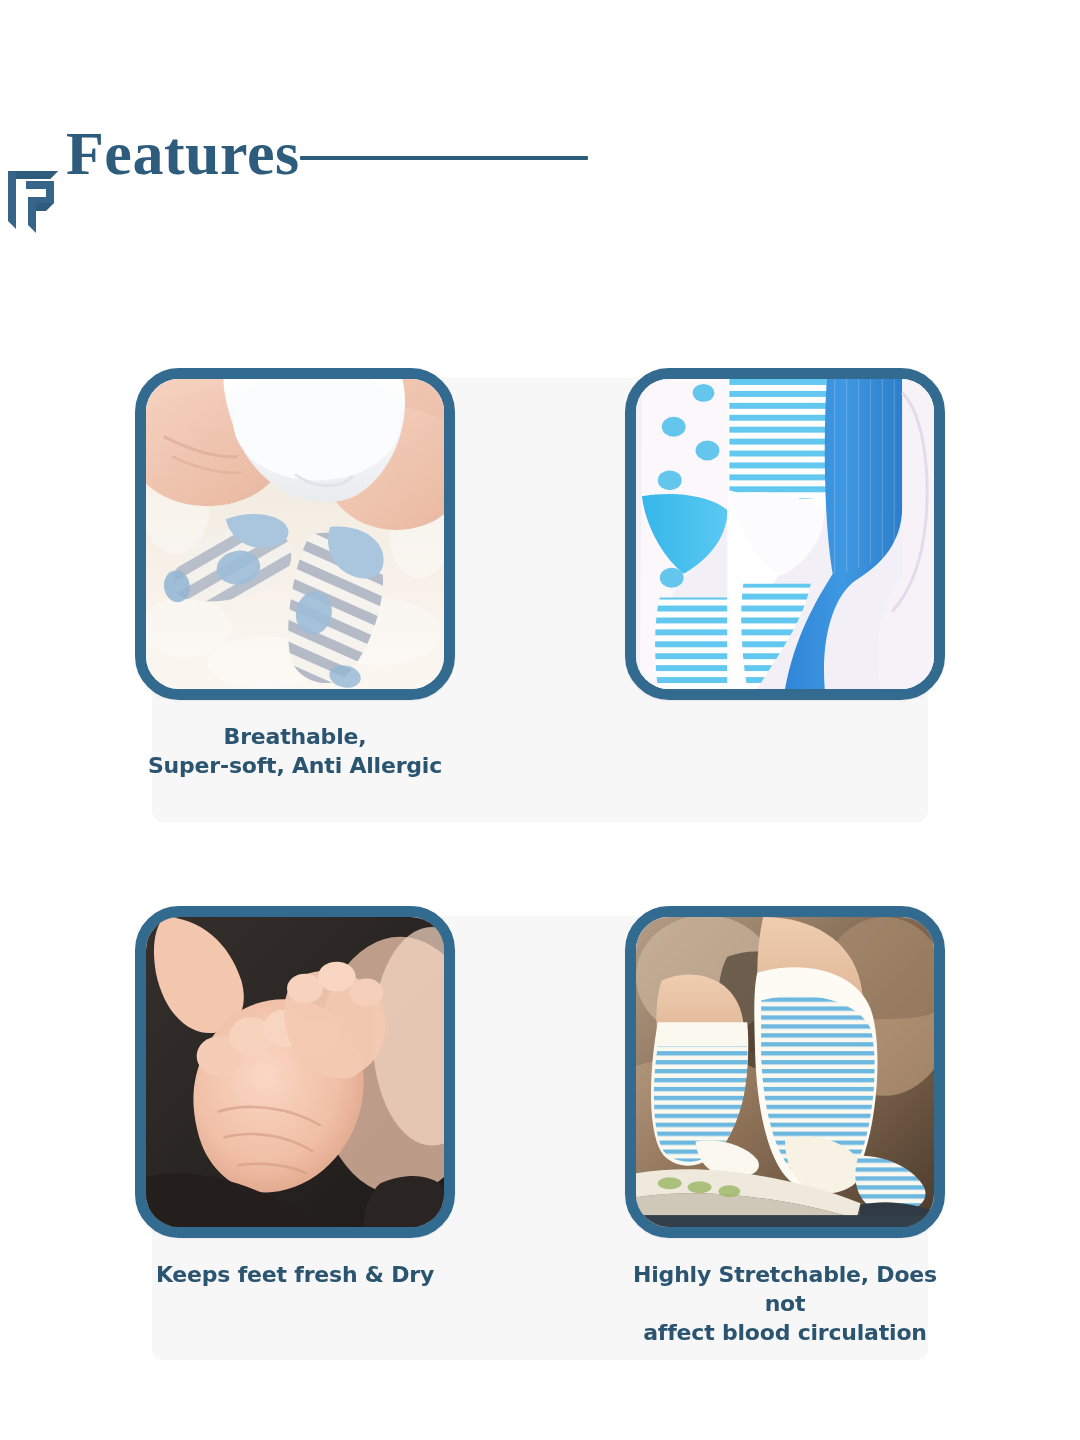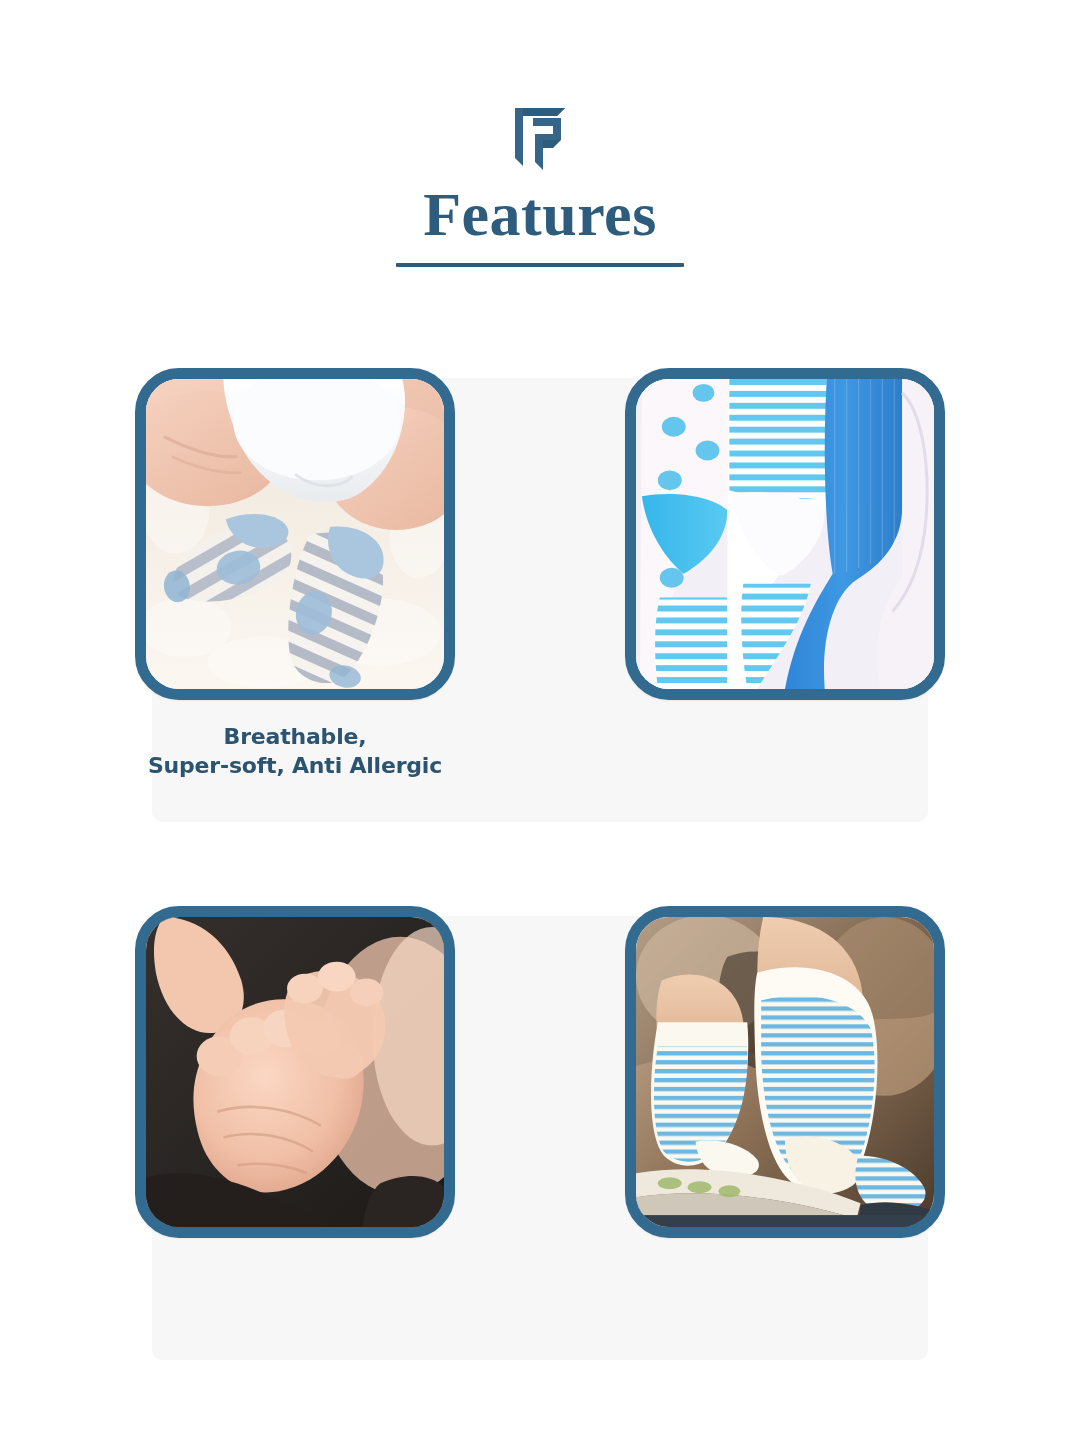--- a/index.html
+++ b/index.html
@@ -19,21 +19,21 @@
     overflow: hidden;
   }
 
   
   .header {
     position: absolute;
     top: 0; left: 0;
     width: 1080px;
     height: 300px;
     display: flex;
-    flex-direction: column;
+    flex-direction: row;
     align-items: center;
   }
 
   .brand-mark {
     margin-top: 104px;
     width: 66px;
     height: 70px;
     display: block;
   }
 
@@ -311,20 +311,21 @@
 
             <path d="M150 62 C186 44 226 58 238 92 C248 122 232 152 206 160 C178 168 150 148 142 116 C136 94 140 74 150 62 Z" fill="#f3c9b1" opacity="0.95"></path>
             <ellipse cx="160" cy="72" rx="18" ry="15" fill="#f7d3be"></ellipse>
             <ellipse cx="192" cy="60" rx="19" ry="15" fill="#f8d6c2"></ellipse>
             <ellipse cx="222" cy="76" rx="17" ry="14" fill="#f5cfb9"></ellipse>
 
             <path d="M0 262 C60 246 130 280 184 312 H0 Z" fill="#241f1c"></path>
             <path d="M236 268 C264 256 288 260 300 272 V312 H218 C220 292 226 276 236 268 Z" fill="#2a2522"></path>
           </svg>
         </div>
+        <div class="caption">Keeps feet fresh &amp; Dry</div>
       </div>
 
       <div class="feature">
         <div class="thumb-frame">
           <svg class="thumb" viewBox="0 0 300 312" preserveAspectRatio="xMidYMid slice">
             <defs>
               <linearGradient id="f4bg" x1="0" y1="0" x2="1" y2="1">
                 <stop offset="0" stop-color="#cdb39a"></stop>
                   <stop offset="0.5" stop-color="#8f7358"></stop>
                 <stop offset="1" stop-color="#4a3a2c"></stop>
@@ -366,17 +367,19 @@
             <g fill="#9fba6a" opacity="0.85">
               <ellipse cx="34" cy="268" rx="12" ry="6"></ellipse>
                 <ellipse cx="64" cy="272" rx="12" ry="6"></ellipse>
               <ellipse cx="94" cy="276" rx="11" ry="6"></ellipse>
             </g>
 
             <path d="M226 290 C250 284 278 288 300 296 V312 H224 Z" fill="#2f3a45"></path>
             <rect x="0" y="300" width="300" height="12" fill="#33404c"></rect>
           </svg>
         </div>
+        <div class="caption">Highly Stretchable, Does not
+affect blood circulation</div>
       </div>
     </div>
 
   </div>
 </div>
 
 </body></html>

